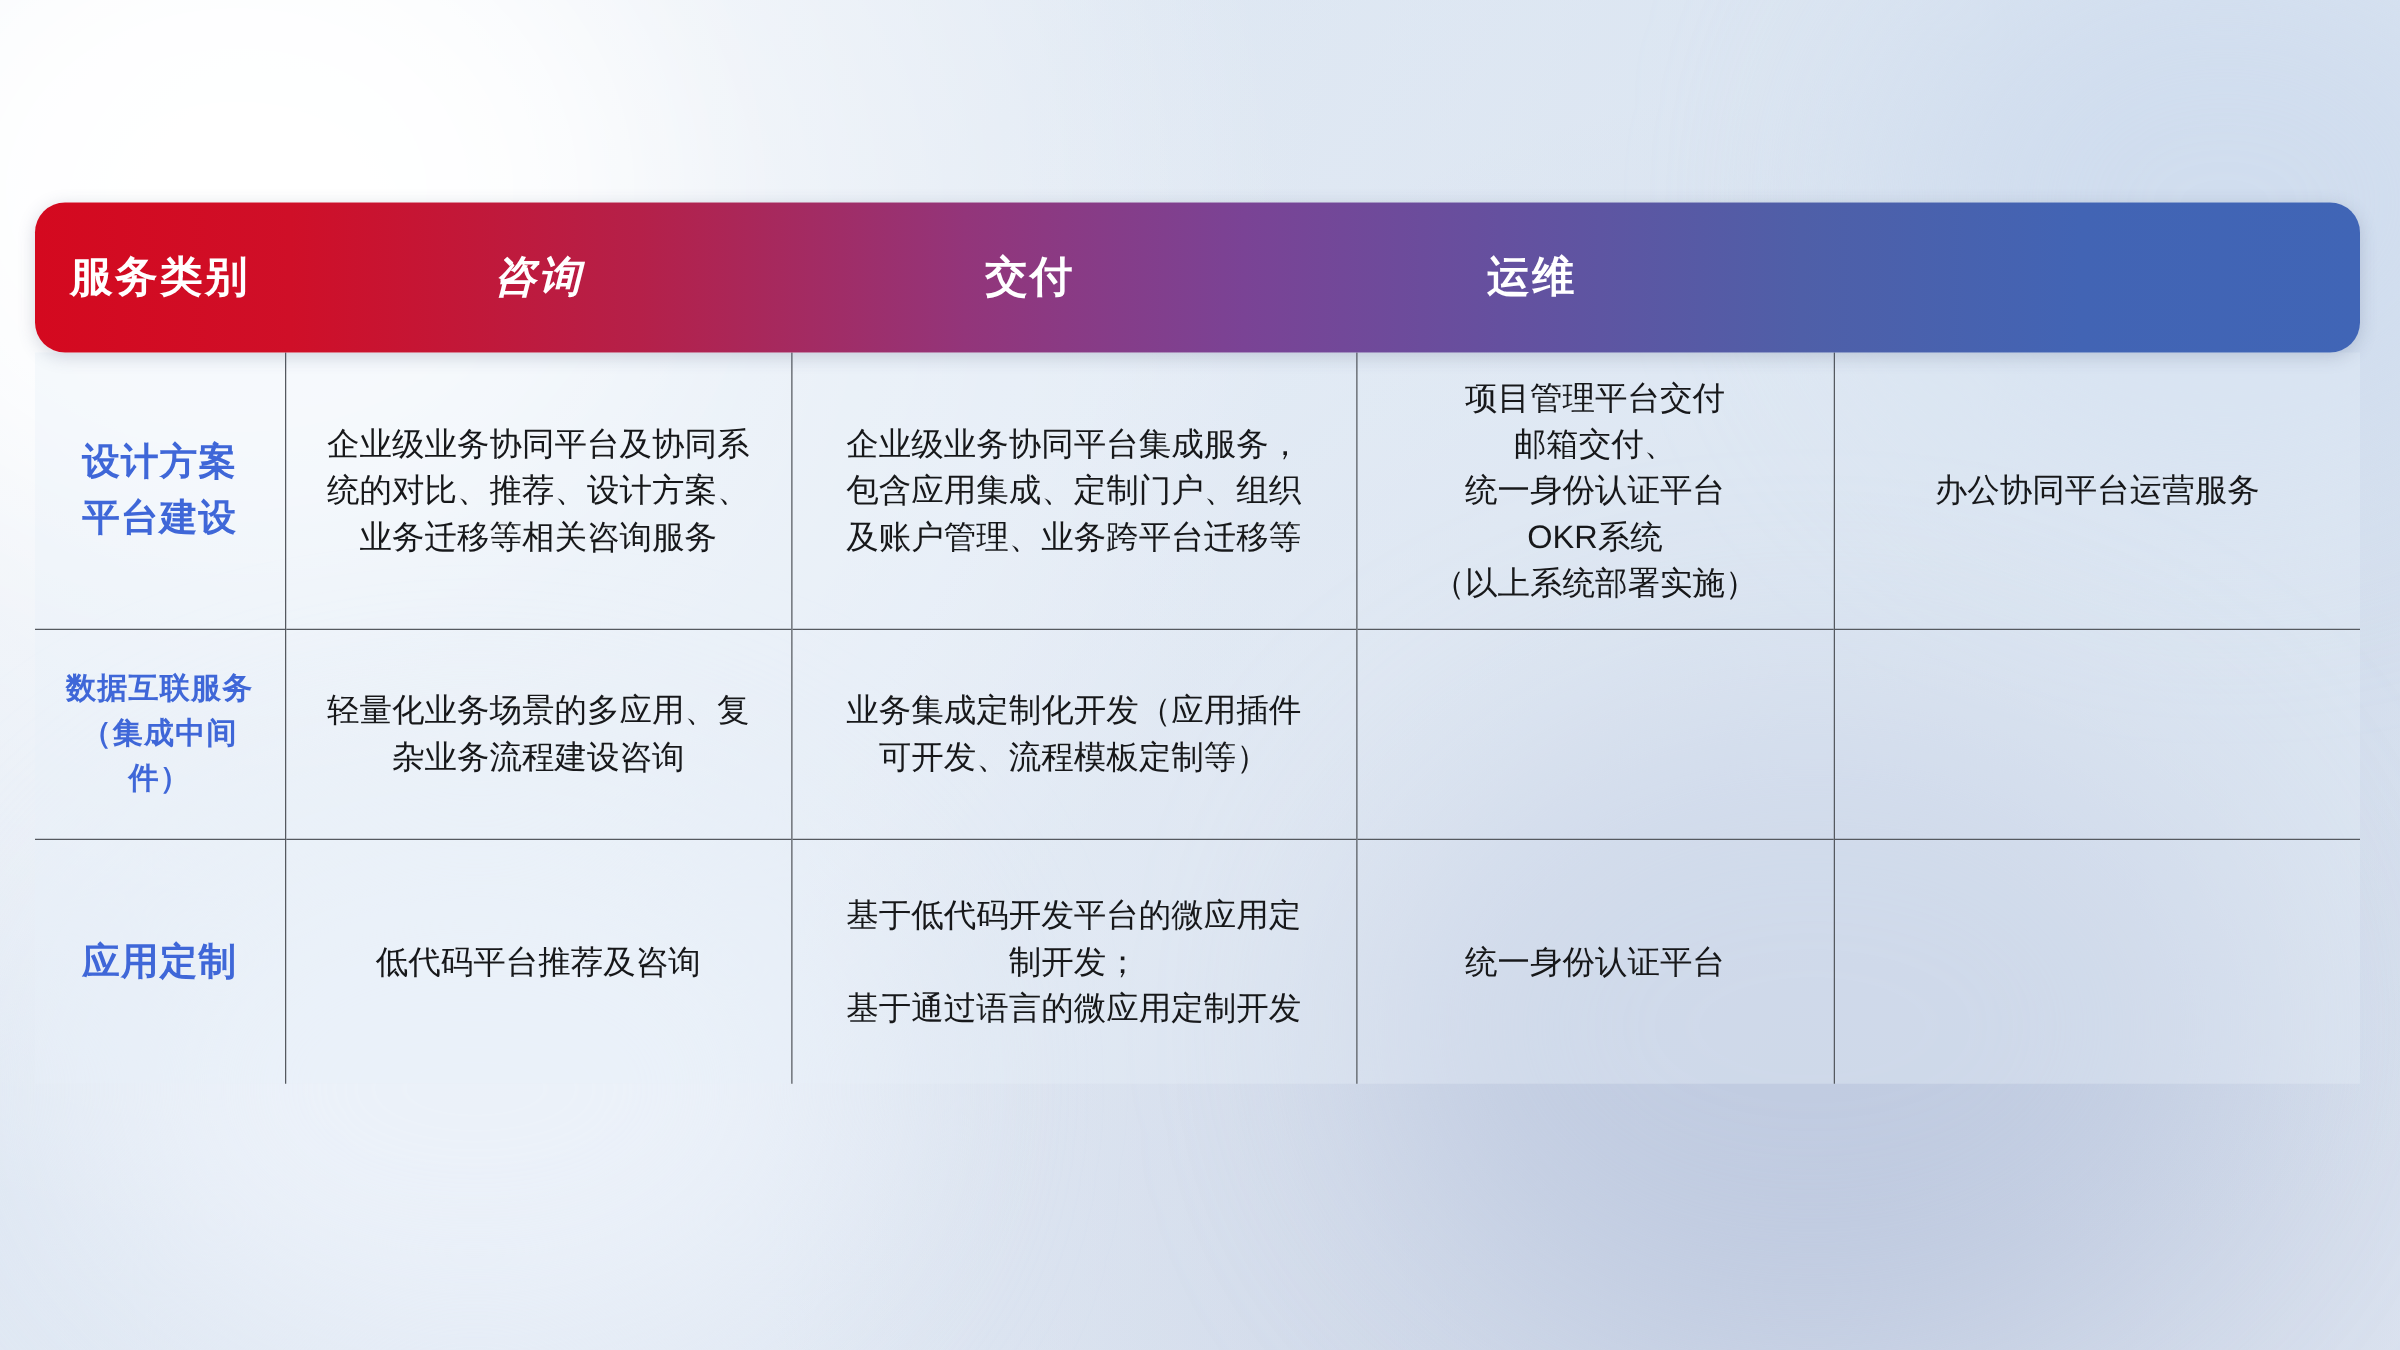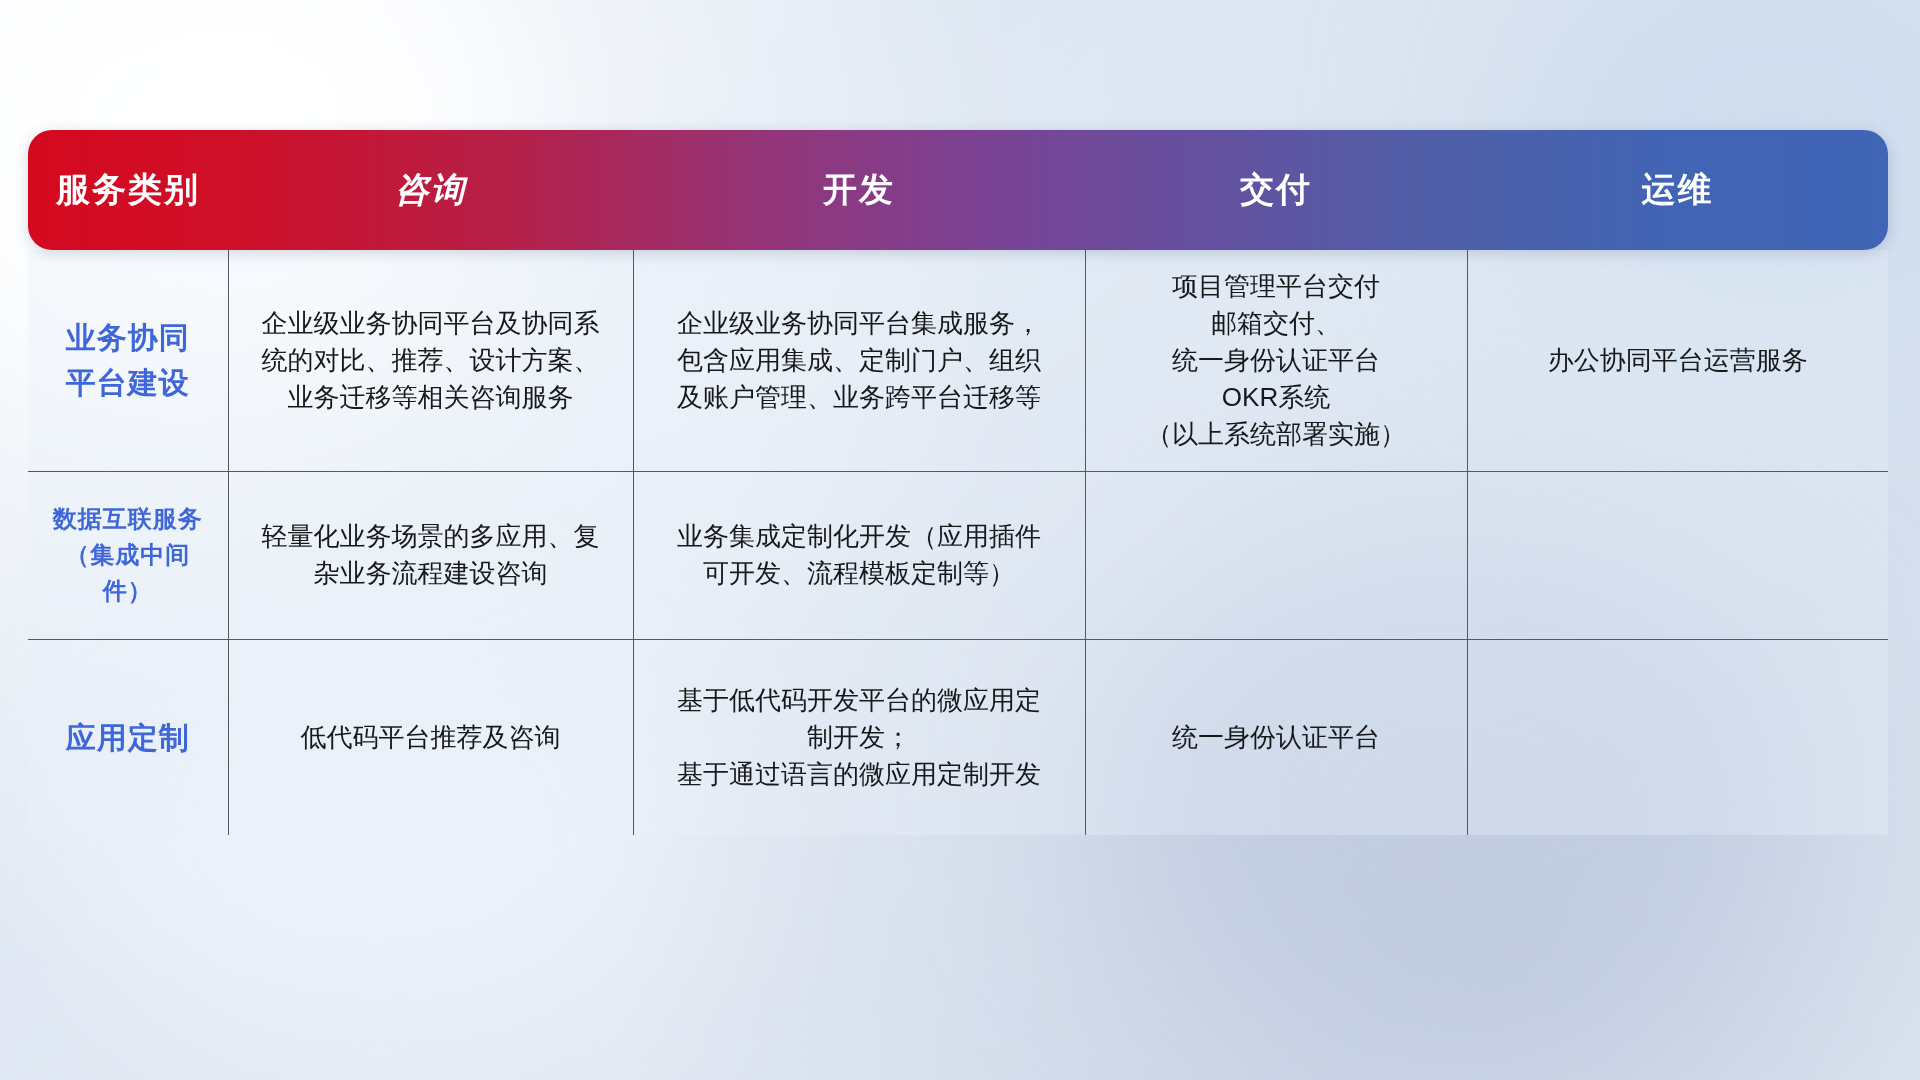--- a/index.html
+++ b/index.html
@@ -17,20 +17,21 @@
       radial-gradient(circle at 88% 12%, rgba(214,226,240,0.9) 0%, rgba(255,255,255,0) 45%),
       radial-gradient(circle at 78% 88%, rgba(196,206,226,0.85) 0%, rgba(255,255,255,0) 50%),
       radial-gradient(circle at 20% 92%, rgba(222,231,243,0.9) 0%, rgba(255,255,255,0) 45%),
       linear-gradient(135deg, #e9eff7 0%, #dfe8f3 30%, #e6ecf5 55%, #d9e2ef 80%, #eaf0f8 100%);
   }
 
   .slide {
     position: relative;
     width: 1920px;
     height: 869px;
+    margin-top: 32px;
   }
 
   
   .blob {
     position: absolute;
     border-radius: 50%;
     filter: blur(90px);
     pointer-events: none;
   }
   .blob-a { left: -120px; top: -140px; width: 620px; height: 520px; background: rgba(255,255,255,0.85); }
@@ -137,36 +138,35 @@
   <div class="blob blob-a"></div>
   <div class="blob blob-b"></div>
   <div class="blob blob-c"></div>
   <div class="blob blob-d"></div>
 
   <div class="table-wrap">
 
     <div class="header-bar">
       <div class="header-cell hc0">服务类别</div>
       <div class="header-cell hc1">咨询</div>
-      <div class="header-cell hc2">开发</div>
       <div class="header-cell hc3">交付</div>
       <div class="header-cell hc4">运维</div>
     </div>
 
     <table class="svc">
       <colgroup>
         <col class="col0">
         <col class="col1">
         <col class="col2">
         <col class="col3">
         <col class="col4">
       </colgroup>
       <tbody>
         <tr class="body-row row-h1">
-          <td class="cat cell-text">业务协同
+          <td class="cat cell-text">设计方案
 平台建设</td>
           <td class="cell-text">企业级业务协同平台及协同系
 统的对比、推荐、设计方案、
 业务迁移等相关咨询服务</td>
           <td class="cell-text">企业级业务协同平台集成服务，
 包含应用集成、定制门户、组织
 及账户管理、业务跨平台迁移等</td>
           <td class="cell-text">项目管理平台交付
 邮箱交付、
 统一身份认证平台

